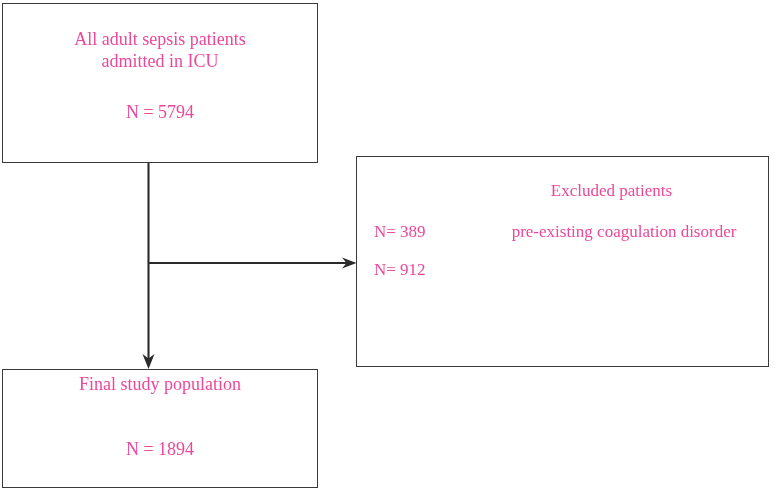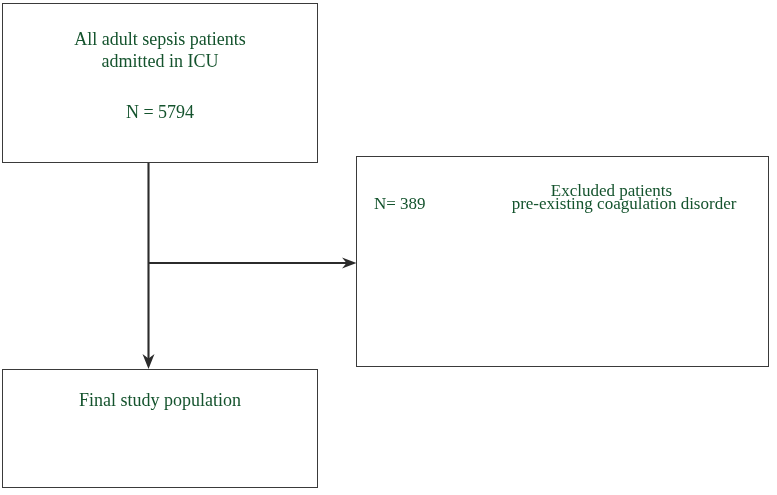--- a/index.html
+++ b/index.html
@@ -6,21 +6,21 @@
     margin: 0;
     padding: 0;
     background: #ffffff;
   }
   #canvas {
     position: relative;
     width: 777px;
     height: 495px;
     background: #ffffff;
     font-family: "Liberation Serif", "DejaVu Serif", serif;
-    color: #14532d;
+    color: #ec4899;
     overflow: hidden;
   }
 
   .box {
     position: absolute;
     box-sizing: border-box;
     border: 1.4px solid #3a3a3a;
     background: #ffffff;
   }
 
@@ -77,40 +77,40 @@
     box-sizing: border-box;
     white-space: nowrap;
   }
   .exclusion-reason {
     flex: 1 1 auto;
     text-align: center;
     padding-right: 10px;
     white-space: pre-line;
   }
   #exclusion-row-0 {
-    top: 36px;
+    top: 64px;
     left: 0;
     width: 100%;
     gap: 37px;
   }
   #exclusion-row-1 {
     top: 102px;
     left: 0;
     width: 100%;
   }
 
   
   #box-final {
     left: 2px;
     top: 369px;
     width: 316px;
     height: 119px;
   }
   #final-title {
-    top: 20px;
+    top: 4px;
     font-size: 18px;
   }
   #final-count {
     top: 69px;
     font-size: 18px;
   }
 
   
   #connectors {
     position: absolute;
@@ -143,20 +143,22 @@
 
   <div class="box" id="box-excluded">
     <div class="box-text" id="excluded-heading">Excluded patients</div>
 
     <div class="exclusion-row" id="exclusion-row-0">
       <span class="exclusion-n">N= 389</span>
       <span class="exclusion-reason">pre-existing coagulation disorder</span>
     </div>
 
     <div class="exclusion-row" id="exclusion-row-1">
+      <span class="exclusion-n">N= 912</span>
     </div>
   </div>
 
   <div class="box" id="box-final">
     <div class="box-text" id="final-title">Final study population</div>
+    <div class="box-text" id="final-count">N = 1894</div>
   </div>
 
 </div>
 
 </body></html>

